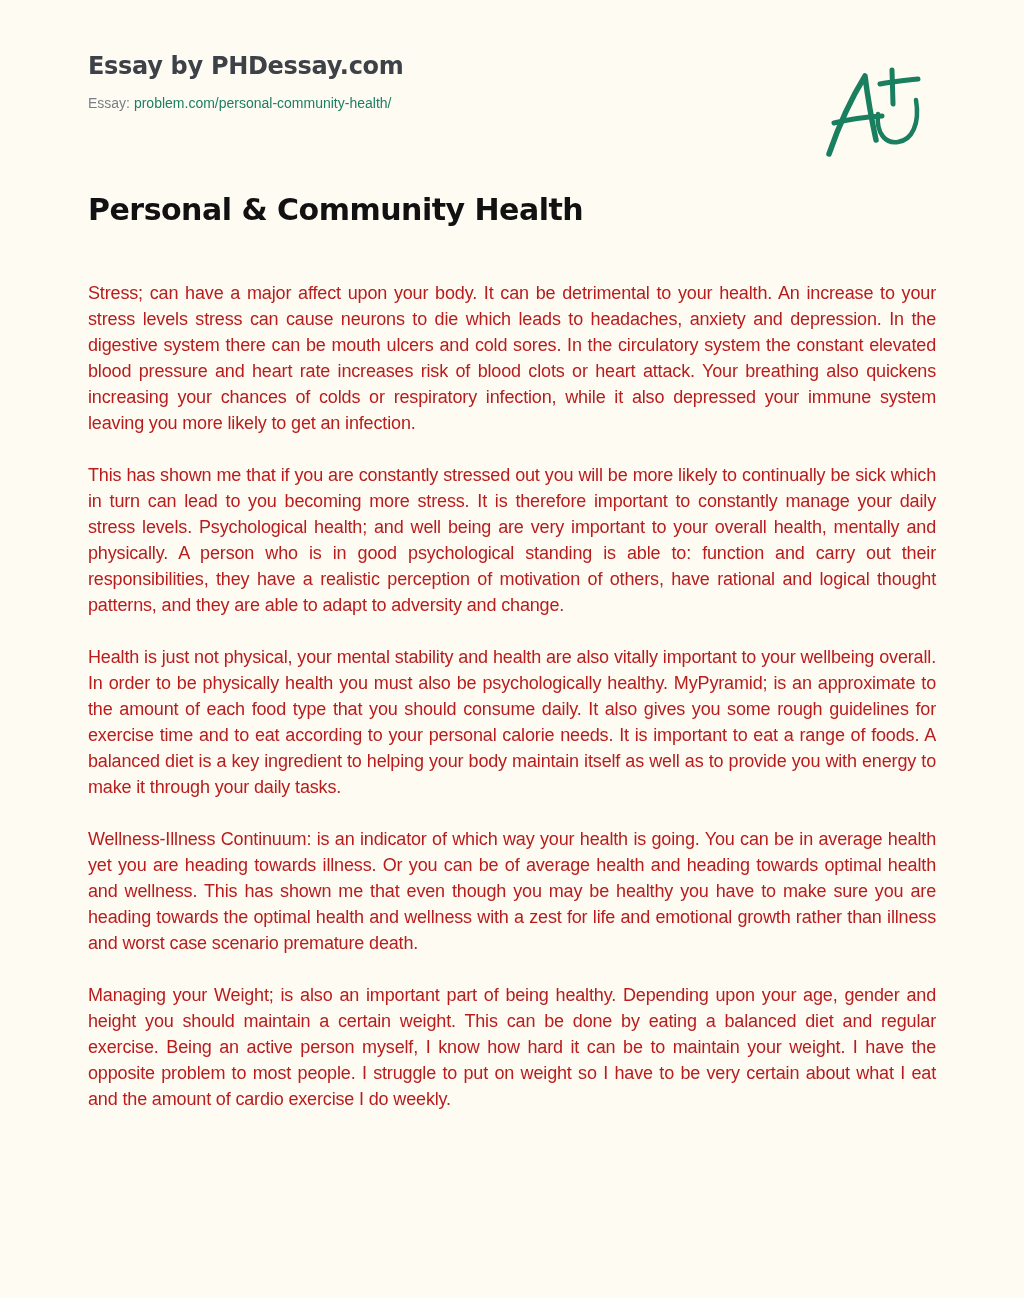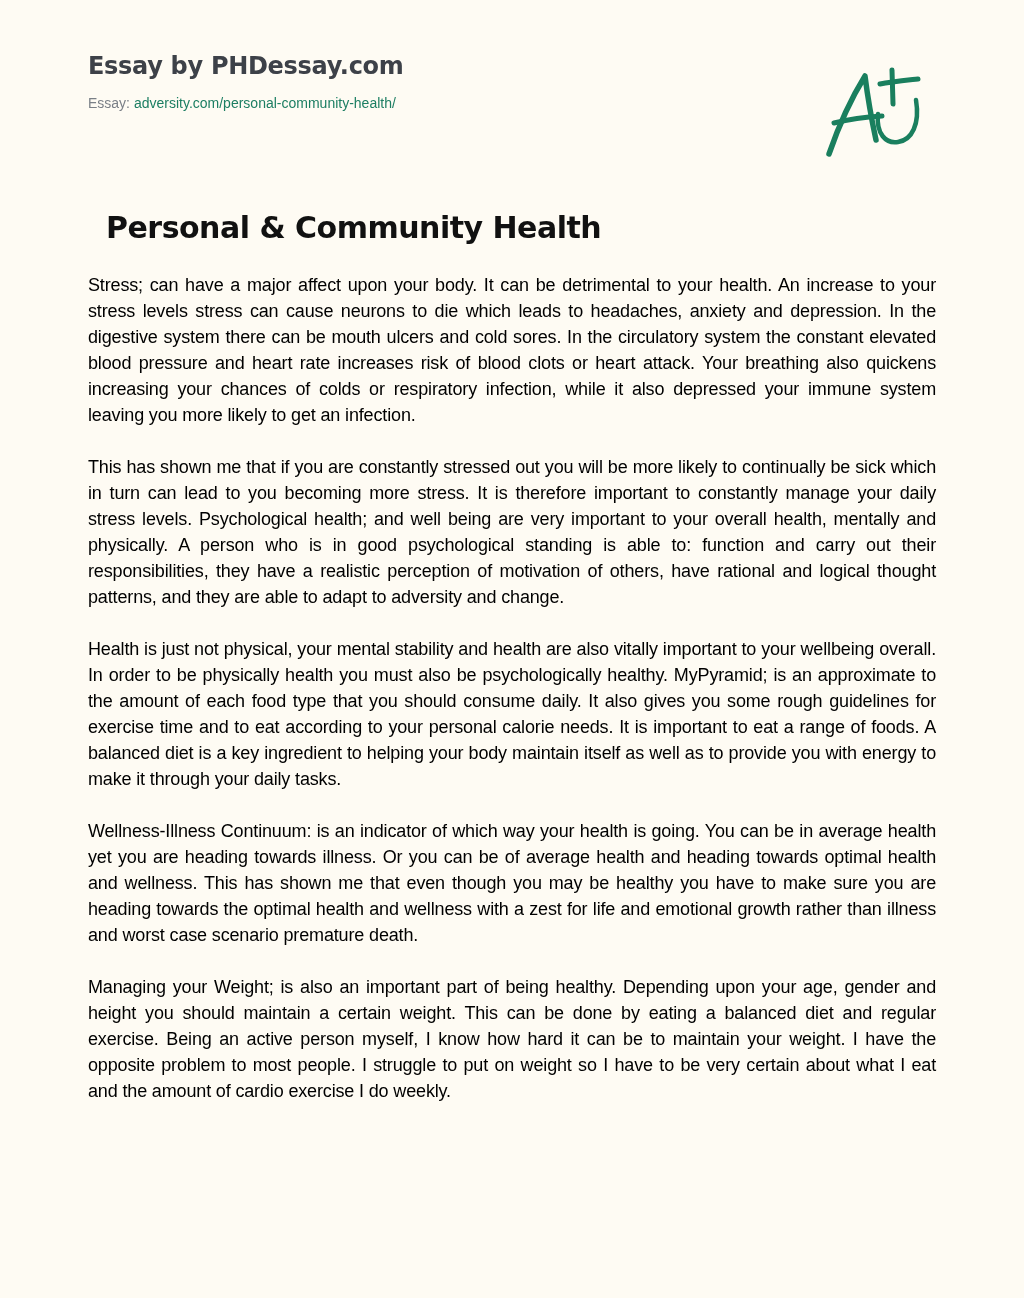--- a/index.html
+++ b/index.html
@@ -43,50 +43,50 @@
       position: absolute;
       left: 820px;
       top: 62px;
       width: 112px;
       height: 100px;
     }
     .title {
       position: absolute;
       left: 88px;
       top: 190px;
-      margin: 18px;
+      margin: 0;
       font-family: "DejaVu Sans", sans-serif;
       font-weight: bold;
       font-size: 30px;
       line-height: 40px;
       color: #111111;
       letter-spacing: -0.5px;
     }
     .content {
       position: absolute;
       left: 88px;
       top: 272px;
       width: 848px;
     }
     .content p {
-      margin: 0 0 26px 0;
+      margin: 8px 0 26px 0;
       font-size: 18px;
       line-height: 26px;
       text-align: justify;
-      color: #000000;
+      color: #b91c1c;
       letter-spacing: -0.15px;
     }
   </style>
 </head>
 <body>
 
 <div class="header">
   <h2 class="brand">Essay by PHDessay.com</h2>
   <div class="source">
-    <span>Essay: </span><a href="#">adversity.com/personal-community-health/</a>
+    <span>Essay: </span><a href="#">problem.com/personal-community-health/</a>
   </div>
 </div>
 
 <div class="logo">
   <svg width="112" height="100" viewBox="0 0 112 100" fill="none" stroke="#1a7f5e" stroke-linecap="round" stroke-linejoin="round">
 
     <path d="M9 92 C 20 60, 32 35, 45 14 C 47 30, 50 50, 56 78" stroke-width="5.5"></path>
 
     <path d="M14 61 C 30 57, 45 55, 62 54" stroke-width="5"></path>
 

